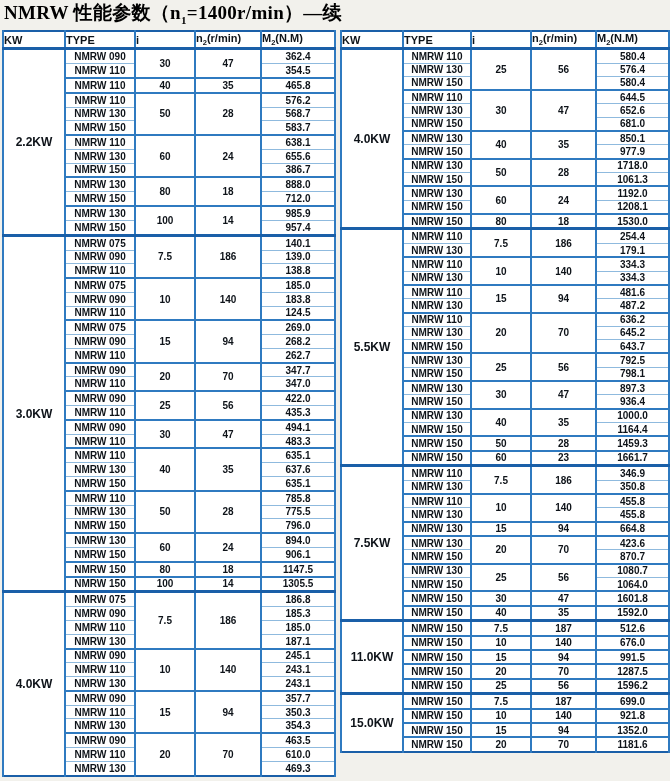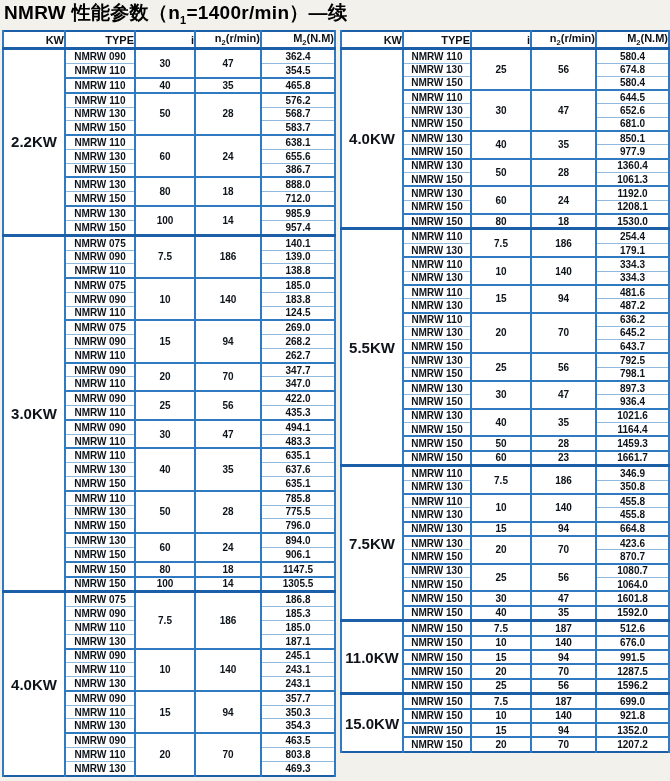--- a/index.html
+++ b/index.html
@@ -14,46 +14,46 @@
   html,body{margin:0;padding:0;}
   body{
     width:670px;height:781px;position:relative;overflow:hidden;
     background:var(--page-bg);
     font-family:"Liberation Sans","DejaVu Sans",sans-serif;
     color:var(--txt);
   }
   h1.title{
     position:absolute;left:4px;top:0px;margin:0;
     font-size:19px;font-weight:bold;color:#000;
-    letter-spacing:0.3px;white-space:nowrap;
+    letter-spacing:0.3px;white-space:nowrap;font-family:Liberation Serif, serif;
   }
   h1.title sub{font-size:11px;}
   table.tbl{
     position:absolute;top:30px;
     border-collapse:collapse;table-layout:fixed;
     background:var(--cell-bg);
     border:2px solid var(--bd);
   }
   #tbl0{left:2px;width:332px;height:747px;}
   #tbl1{left:340px;width:328px;height:723px;}
   .tbl th{
     font-size:11px;font-weight:bold;height:17px;padding:0;
-    text-align:right;vertical-align:middle;color:var(--txt);
+    text-align:left;vertical-align:middle;color:var(--txt);
     border-left:2px solid var(--bm);border-right:2px solid var(--bm);
     border-bottom:2px solid var(--bm);
   }
   .tbl th sub{font-size:7.5px;}
   .tbl td{
     font-size:10px;font-weight:bold;padding:0;
     text-align:center;vertical-align:middle;color:var(--txt);
     border-left:2px solid var(--bm);border-right:2px solid var(--bm);
     border-top:1px solid var(--bl);border-bottom:1px solid var(--bl);
     white-space:nowrap;overflow:hidden;
   }
-  .tbl td.c-kw{font-size:15px;}
+  .tbl td.c-kw{font-size:12px;}
   .tbl tr.g-start td{border-top:2px solid var(--bm);}
   .tbl tr.s-start td{border-top:3px solid var(--bd);}
 </style>
 </head>
 <body>
 
 <h1 class="title"><span>NMRW 性能参数（n</span><sub>1</sub><span>=1400r/min）—续</span></h1>
 
 <table class="tbl" id="tbl0">
   <colgroup>
@@ -309,21 +309,21 @@
         <td class="c-m2">354.3</td>
       </tr>
       <tr class="g-start">
         <td class="c-type">NMRW 090</td>
         <td class="c-i" rowspan="3">20</td>
         <td class="c-n2" rowspan="3">70</td>
         <td class="c-m2">463.5</td>
       </tr>
       <tr>
         <td class="c-type">NMRW 110</td>
-        <td class="c-m2">803.8</td>
+        <td class="c-m2">610.0</td>
       </tr>
       <tr>
         <td class="c-type">NMRW 130</td>
         <td class="c-m2">469.3</td>
       </tr>
     </tbody>
 </table>
 
 <table class="tbl" id="tbl1">
   <colgroup>
@@ -345,21 +345,21 @@
   <tbody>
       <tr class="g-start s-start">
         <td class="c-kw" rowspan="13">4.0KW</td>
         <td class="c-type">NMRW 110</td>
         <td class="c-i" rowspan="3">25</td>
         <td class="c-n2" rowspan="3">56</td>
         <td class="c-m2">580.4</td>
       </tr>
       <tr>
         <td class="c-type">NMRW 130</td>
-        <td class="c-m2">674.8</td>
+        <td class="c-m2">576.4</td>
       </tr>
       <tr>
         <td class="c-type">NMRW 150</td>
         <td class="c-m2">580.4</td>
       </tr>
       <tr class="g-start">
         <td class="c-type">NMRW 110</td>
         <td class="c-i" rowspan="3">30</td>
         <td class="c-n2" rowspan="3">47</td>
         <td class="c-m2">644.5</td>
@@ -379,21 +379,21 @@
         <td class="c-m2">850.1</td>
       </tr>
       <tr>
         <td class="c-type">NMRW 150</td>
         <td class="c-m2">977.9</td>
       </tr>
       <tr class="g-start">
         <td class="c-type">NMRW 130</td>
         <td class="c-i" rowspan="2">50</td>
         <td class="c-n2" rowspan="2">28</td>
-        <td class="c-m2">1360.4</td>
+        <td class="c-m2">1718.0</td>
       </tr>
       <tr>
         <td class="c-type">NMRW 150</td>
         <td class="c-m2">1061.3</td>
       </tr>
       <tr class="g-start">
         <td class="c-type">NMRW 130</td>
         <td class="c-i" rowspan="2">60</td>
         <td class="c-n2" rowspan="2">24</td>
         <td class="c-m2">1192.0</td>
@@ -470,21 +470,21 @@
         <td class="c-m2">897.3</td>
       </tr>
       <tr>
         <td class="c-type">NMRW 150</td>
         <td class="c-m2">936.4</td>
       </tr>
       <tr class="g-start">
         <td class="c-type">NMRW 130</td>
         <td class="c-i" rowspan="2">40</td>
         <td class="c-n2" rowspan="2">35</td>
-        <td class="c-m2">1021.6</td>
+        <td class="c-m2">1000.0</td>
       </tr>
       <tr>
         <td class="c-type">NMRW 150</td>
         <td class="c-m2">1164.4</td>
       </tr>
       <tr class="g-start">
         <td class="c-type">NMRW 150</td>
         <td class="c-i" rowspan="1">50</td>
         <td class="c-n2" rowspan="1">28</td>
         <td class="c-m2">1459.3</td>
@@ -601,16 +601,16 @@
       <tr class="g-start">
         <td class="c-type">NMRW 150</td>
         <td class="c-i" rowspan="1">15</td>
         <td class="c-n2" rowspan="1">94</td>
         <td class="c-m2">1352.0</td>
       </tr>
       <tr class="g-start">
         <td class="c-type">NMRW 150</td>
         <td class="c-i" rowspan="1">20</td>
         <td class="c-n2" rowspan="1">70</td>
-        <td class="c-m2">1207.2</td>
+        <td class="c-m2">1181.6</td>
       </tr>
     </tbody>
 </table>
 
 </body></html>

